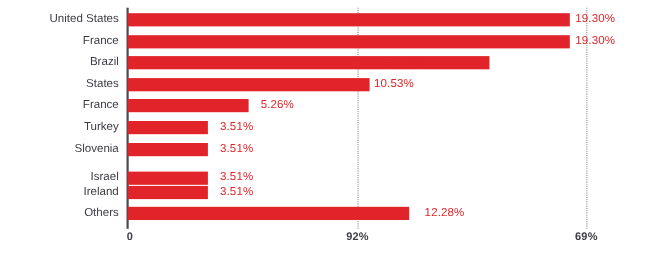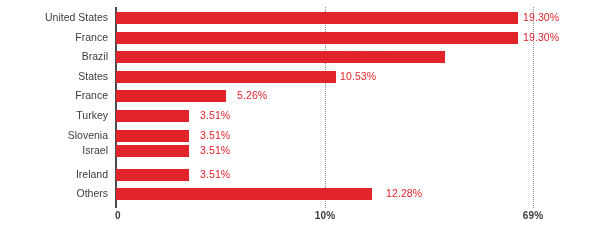--- a/index.html
+++ b/index.html
@@ -144,36 +144,36 @@
       <div class="bar" style="width:73.2px;"></div>
       <div class="bar-value" style="left:200px;">3.51%</div>
     </div>
 
     <div class="row" style="top:125.6px;">
       <div class="cat-label">Slovenia</div>
       <div class="bar" style="width:73.2px;"></div>
       <div class="bar-value" style="left:200px;">3.51%</div>
     </div>
 
-    <div class="row" style="top:141px;">
+    <div class="row" style="top:152px;">
       <div class="cat-label">Israel</div>
       <div class="bar" style="width:73.2px;"></div>
       <div class="bar-value" style="left:200px;">3.51%</div>
     </div>
 
     <div class="row" style="top:164.8px;">
       <div class="cat-label">Ireland</div>
       <div class="bar" style="width:73.2px;"></div>
       <div class="bar-value" style="left:200px;">3.51%</div>
     </div>
 
     <div class="row" style="top:184.4px;padding-left:40px;">
       <div class="cat-label">Others</div>
       <div class="bar" style="width:256px;"></div>
       <div class="bar-value" style="left:386px;text-align:center;">12.28%</div>
     </div>
 
     <div class="tick-label" style="left:118px;">0</div>
-    <div class="tick-label" style="left:325px;">10%</div>
+    <div class="tick-label" style="left:325px;">92%</div>
     <div class="tick-label" style="left:533px;">69%</div>
 
   </div>
 </div>
 
 </body></html>

